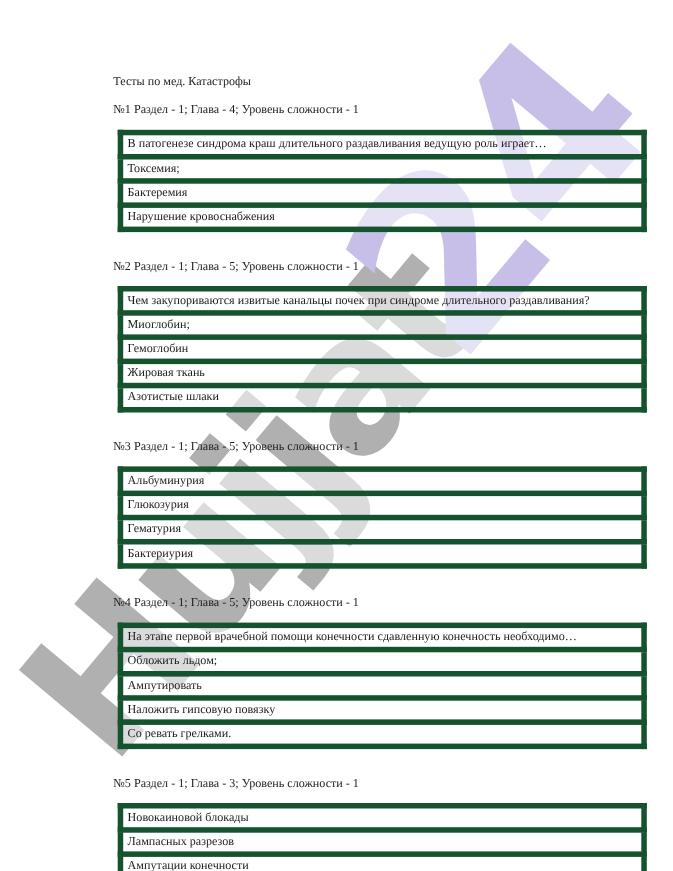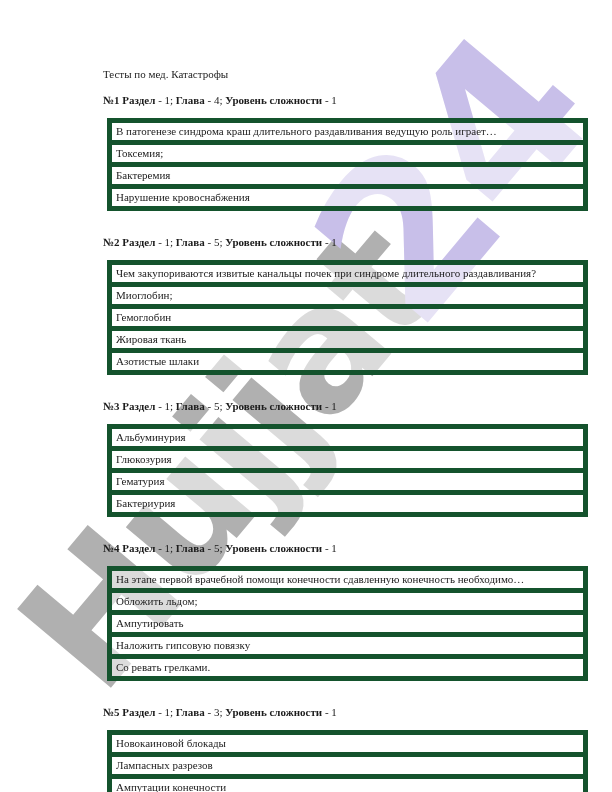--- a/index.html
+++ b/index.html
@@ -48,21 +48,21 @@
     margin: 0 0 12px 0;
     font-size: 11px;
     line-height: 14px;
   }
   .qheader {
     margin: 24px 0 11px 0;
     font-size: 11px;
     line-height: 14px;
   }
   .qblock:first-of-type .qheader { margin-top: 12px; }
-  .qheader b { font-weight: bold; }
+  .qheader b { font-weight: normal; }
   table.qtable {
     border-collapse: collapse;
     table-layout: fixed;
     width: 481px;
     margin-left: 4px;
   }
   table.qtable td {
     border: 5px solid #14532d;
     background: rgba(255, 255, 255, 0.55); 
     font-size: 11px;

